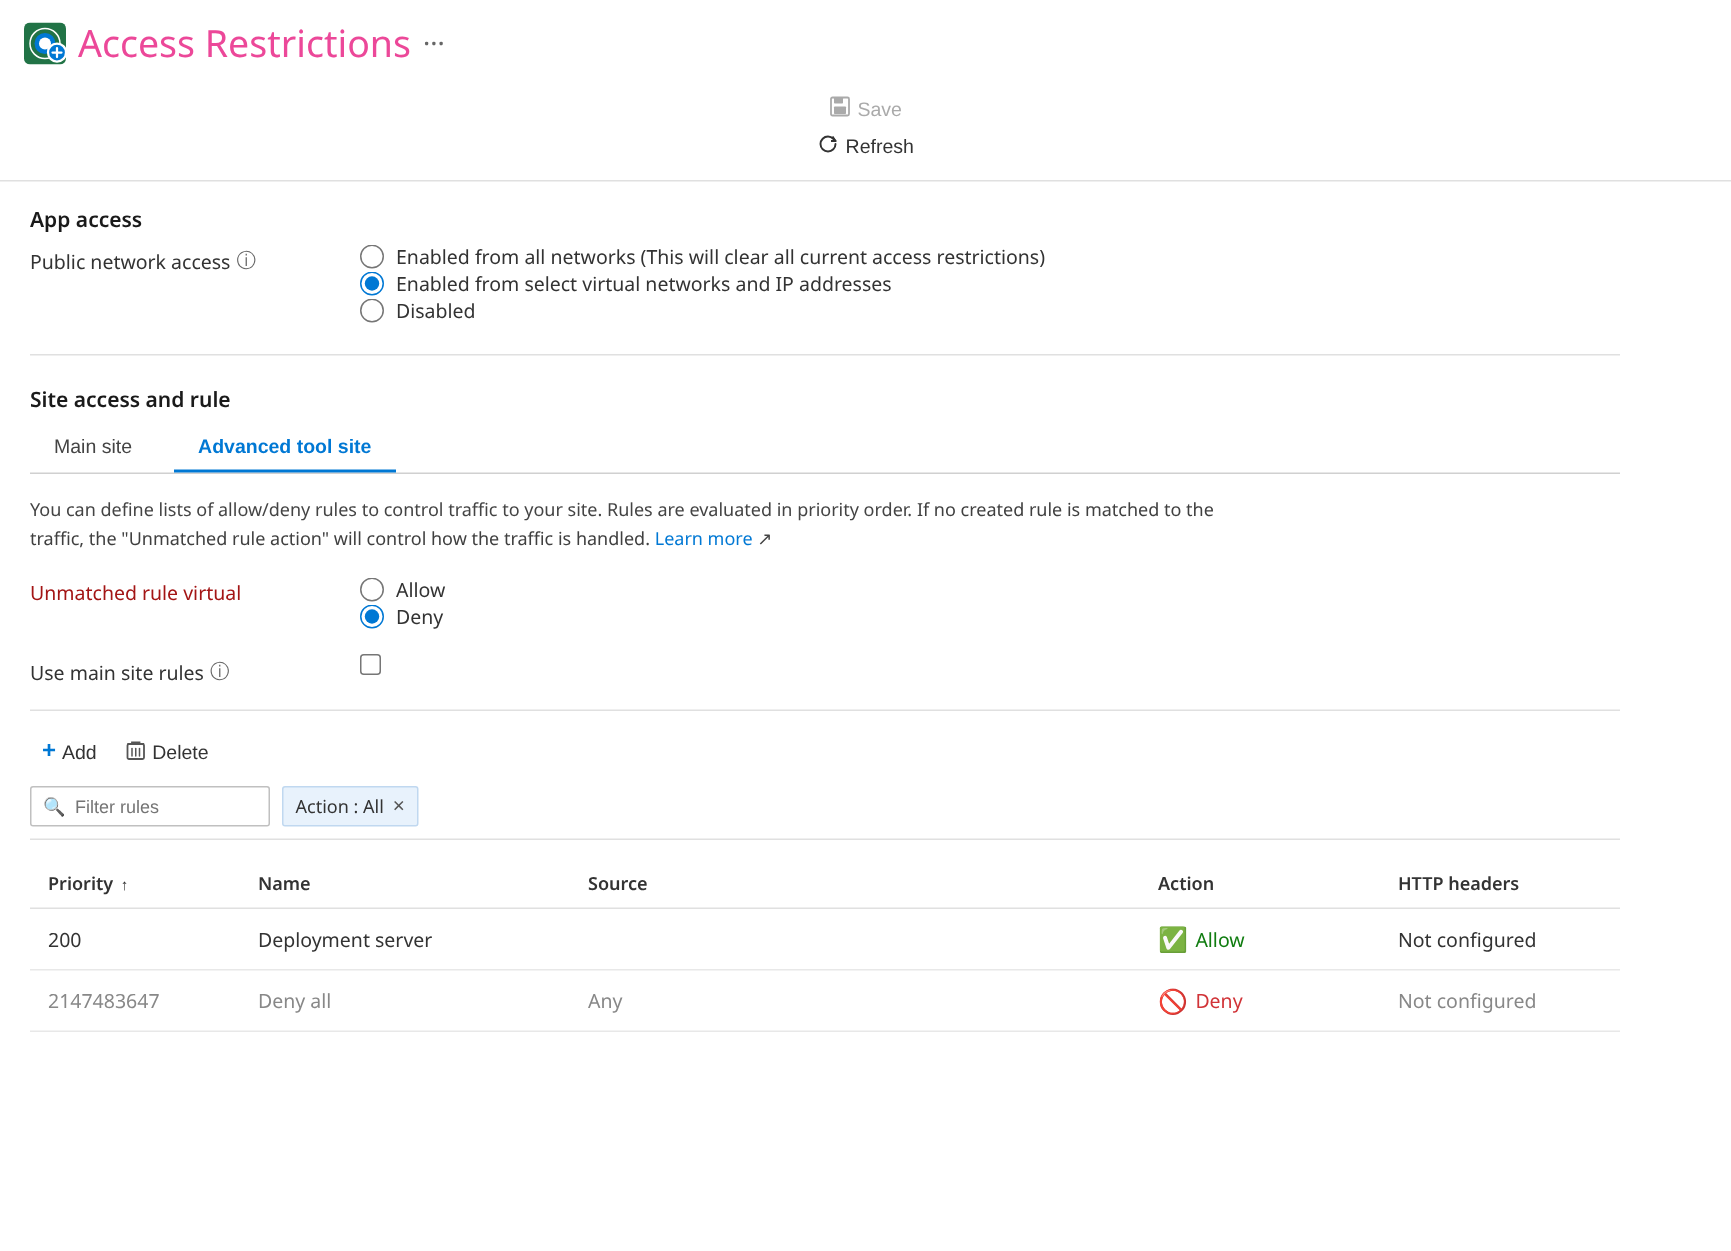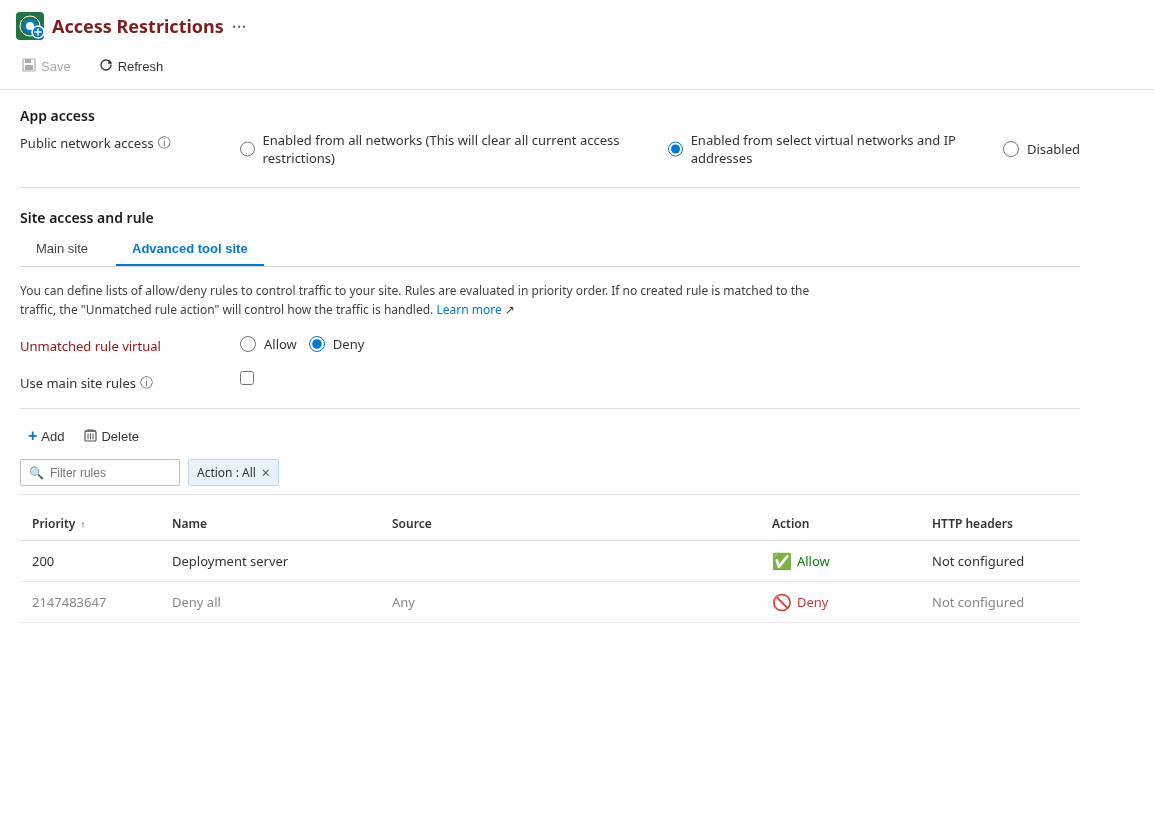--- a/index.html
+++ b/index.html
@@ -1,37 +1,37 @@
 <!DOCTYPE html>
 <html><head>
   <meta charset="utf-8">
   <style>
     * { box-sizing: border-box; margin: 0; padding: 0; }
     body { font-family: 'Segoe UI', system-ui, sans-serif; font-size: 13px; color: #333; background: #fff; }
 
     .page-header { display: flex; align-items: center; padding: 12px 16px 8px; gap: 8px; }
     .app-icon { width: 28px; height: 28px; position: relative; }
-    .page-title { font-size: 18px; font-weight: 700; color: #7f1d1d; }
+    .page-title { font-size: 25px; font-weight: 400; color: #ec4899; }
     .more-icon { color: #666; font-size: 18px; cursor: pointer; }
 
-    .toolbar { display: flex; align-items: center; gap: 16px; padding: 6px 16px 10px; border-bottom: 1px solid #e0e0e0; }
+    .toolbar { display: flex; align-items: center; padding: 6px 16px 10px; border-bottom: 1px solid #e0e0e0; flex-direction: column; }
     .toolbar-btn { display: flex; align-items: center; gap: 5px; background: none; border: none; cursor: pointer; color: #333; font-size: 13px; padding: 4px 6px; }
     .toolbar-btn.disabled { color: #aaa; cursor: default; }
 
     .content { padding: 16px 20px; max-width: 1100px; }
 
     .section-title { font-size: 14px; font-weight: 600; margin-bottom: 6px; color: #1a1a1a; }
     .section-desc { font-size: 12px; color: #444; margin-bottom: 16px; line-height: 1.5; }
     .section-desc a { color: #0078d4; text-decoration: none; }
 
     .field-row { display: flex; align-items: flex-start; gap: 40px; margin-bottom: 16px; }
     .field-label { display: flex; align-items: center; gap: 4px; min-width: 180px; color: #333; font-size: 13px; margin-top: 2px; }
     .field-label .info-icon { color: #666; font-size: 13px; cursor: help; }
 
-    .radio-group { display: flex; flex-direction: row; gap: 12px; }
+    .radio-group { display: flex; flex-direction: column; }
     .radio-option { display: flex; align-items: center; gap: 8px; cursor: pointer; }
     .radio-option input[type="radio"] { width: 16px; height: 16px; cursor: pointer; accent-color: #0078d4; }
 
     .divider { border: none; border-top: 1px solid #e0e0e0; margin: 20px 0; }
 
     .tabs { display: flex; gap: 12px; border-bottom: 1px solid #d0d0d0; margin-bottom: 14px; }
     .tab { padding: 8px 16px; cursor: pointer; font-size: 13px; color: #444; border-bottom: 2px solid transparent; background: none; border-top: none; border-left: none; border-right: none; }
     .tab.active { color: #0078d4; border-bottom: 2px solid #0078d4; font-weight: 600; }
 
     .info-text { font-size: 12px; color: #444; line-height: 1.6; margin-bottom: 16px; max-width: 800px; }

